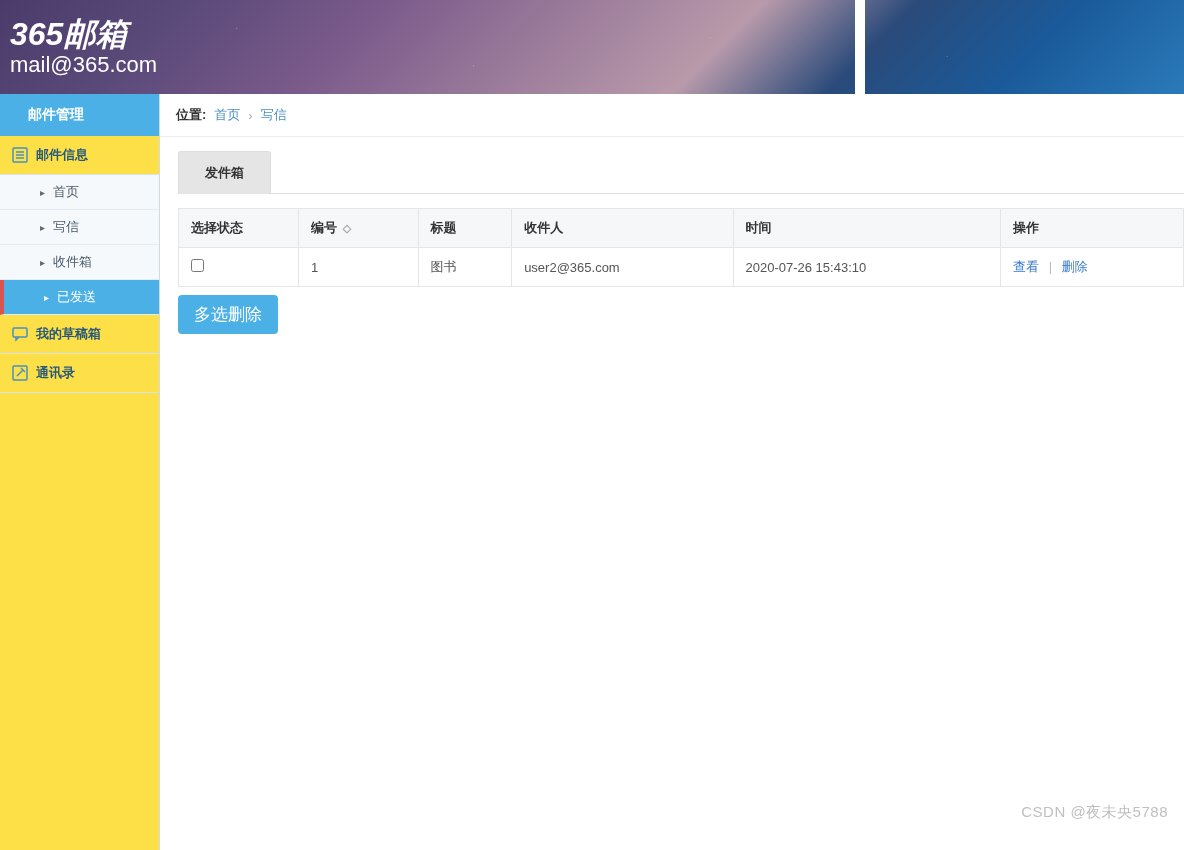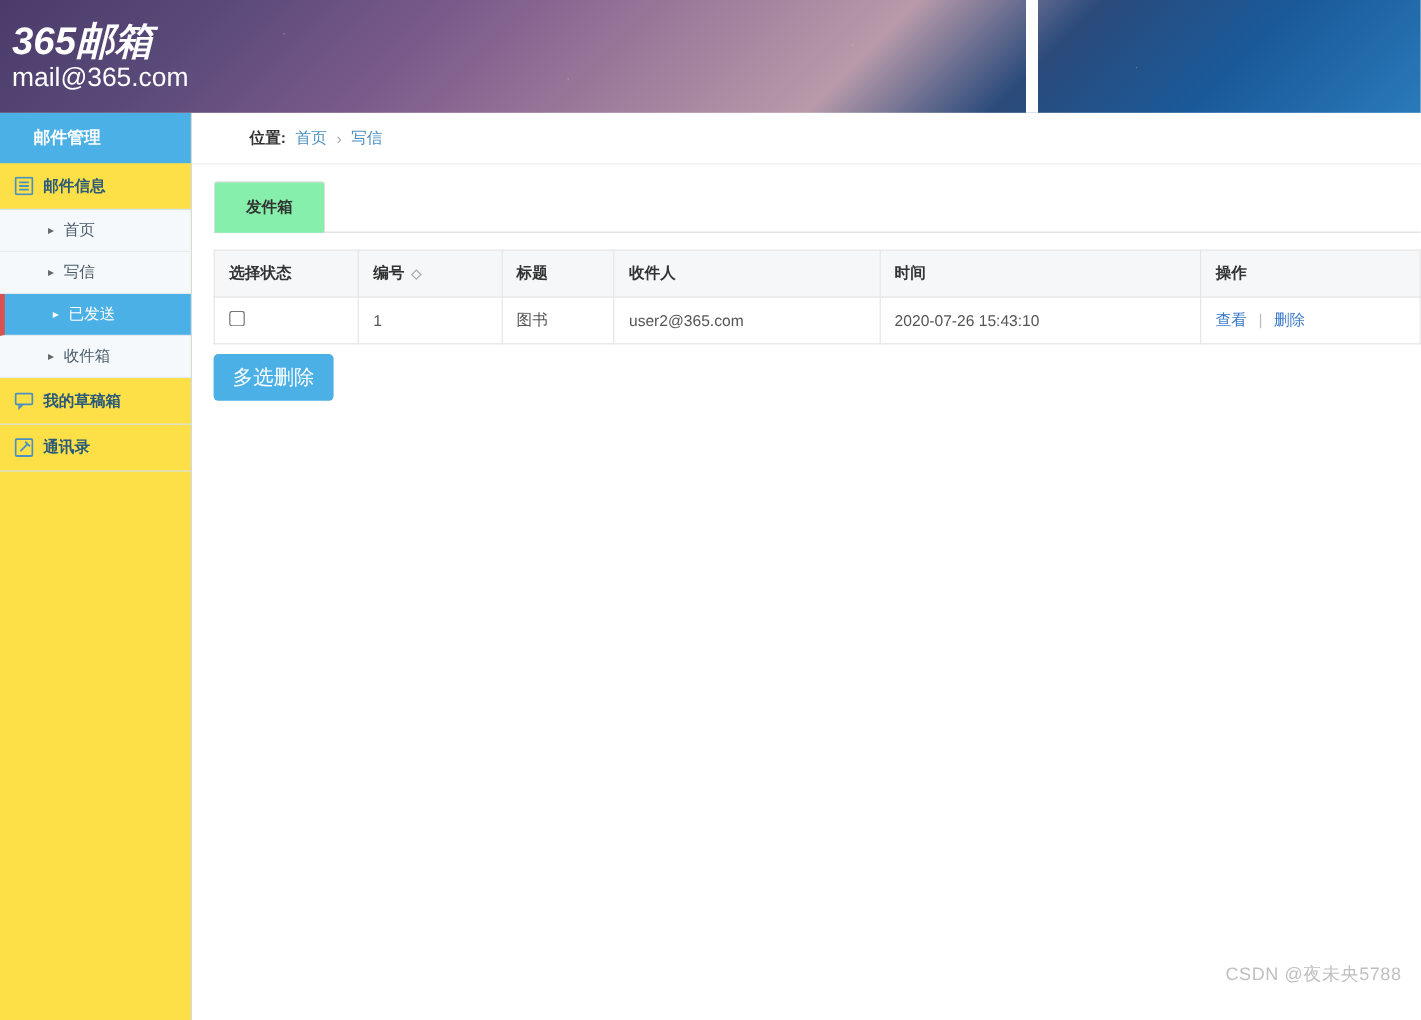--- a/index.html
+++ b/index.html
@@ -73,31 +73,31 @@
       position: absolute;
       right: -10px;
       top: 50%;
       transform: translateY(-50%);
       border: 5px solid transparent;
       border-right-color: #fff;
     }
 
     .main { flex: 1; background: #fff; display: flex; flex-direction: column; }
     .breadcrumb { padding: 12px 16px; color: #555; display: flex; align-items: center; gap: 8px; border-bottom: 1px solid #eee; }
-    .breadcrumb .bc-label { font-weight: bold; color: #333; margin-left: 32px; }
+    .breadcrumb .bc-label { font-weight: bold; color: #333; }
     .breadcrumb .bc-link { color: #4a90c2; cursor: pointer; }
     .breadcrumb .bc-sep { color: #aaa; }
 
     .content { padding: 14px 0 0 18px; }
     .tabs { display: flex; border-bottom: 1px solid #ddd; }
     .tab {
       padding: 12px 26px;
       border: 1px solid #ddd;
       border-bottom: none;
-      background: #86efac;
+      background: #e5e5e5;
       border-radius: 3px 3px 0 0;
       margin-bottom: -1px;
       color: #333;
       font-weight: bold;
       cursor: pointer;
     }
 
     table.data { width: 100%; border-collapse: collapse; margin-top: 14px; }
     table.data th, table.data td {
       border: 1px solid #e5e5e5;
@@ -163,25 +163,25 @@
         </svg>
       <span>邮件信息</span>
     </div>
     <div class="submenu">
       <div class="submenu-item">
         <span>首页</span>
       </div>
       <div class="submenu-item">
         <span>写信</span>
       </div>
+      <div class="submenu-item">
+        <span>收件箱</span>
+      </div>
       <div class="submenu-item active">
         <span>已发送</span>
-      </div>
-      <div class="submenu-item">
-        <span>收件箱</span>
       </div>
     </div>
 
     <div class="menu-item">
       <svg class="icon icon-chat" viewBox="0 0 16 16">
           <rect x="1" y="2" width="14" height="9" rx="1"></rect>
           <path d="M4 11 L4 14 L7 11"></path>
         </svg>
       <span>我的草稿箱</span>
     </div>

